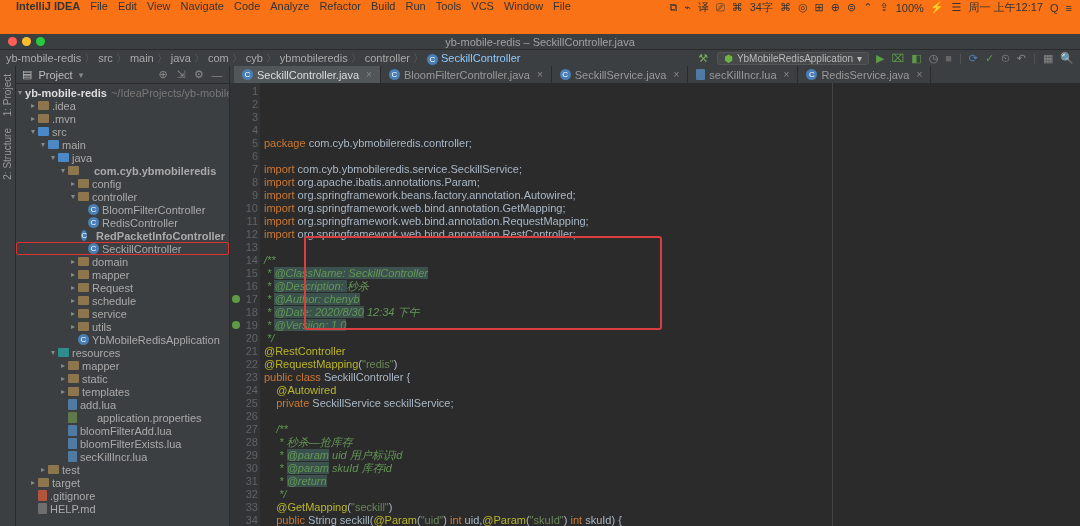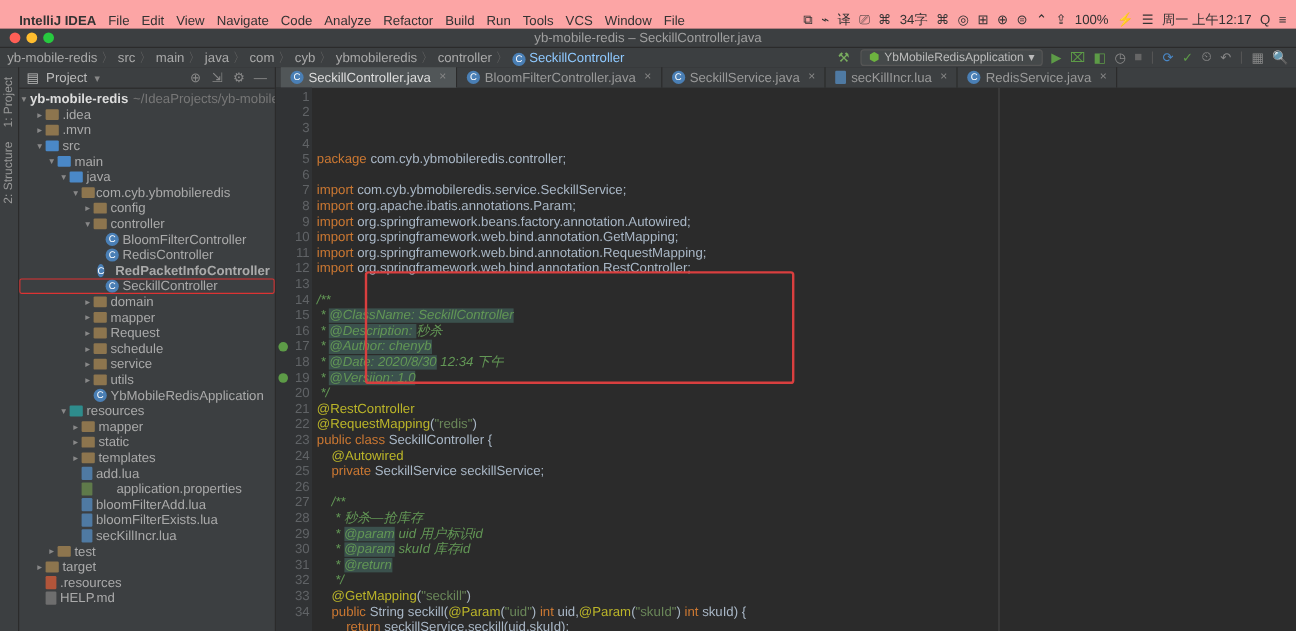--- a/index.html
+++ b/index.html
@@ -1,19 +1,19 @@
 <!DOCTYPE html>
 <html><head>
 <meta charset="utf-8">
 <style>
 * { margin: 0; padding: 0; box-sizing: border-box; font-family: -apple-system, "Helvetica Neue", Arial, sans-serif; }
 body { width: 1080px; height: 526px; background: #2b2b2b; color: #bbb; font-size: 11px; overflow: hidden; }
 
 
-.mac-menubar { height: 24px; background: #fca5a5; color: #333; display: flex; align-items: flex-end; padding: 0 8px; font-size: 11px; }
+.mac-menubar { height: 34px; background: #f97316; color: #333; display: flex; align-items: flex-start; padding: 0 8px; font-size: 11px; }
 .mac-menubar .apple { margin-right: 8px; font-size: 12px; }
 .mac-menubar .app { font-weight: 700; margin-right: 10px; }
 .mac-menubar .m { margin-right: 10px; }
 .mac-menubar .right { margin-left: auto; display: flex; align-items: center; gap: 7px; font-size: 11px; }
 .mac-menubar .right span { display: inline-flex; align-items: center; }
 
 
 .winbar { height: 15px; background: #3c3f41; display: flex; align-items: center; padding: 0 8px; color: #a0a0a0; font-size: 11px; position: relative; }
 .traffic { display: flex; gap: 5px; position: absolute; left: 8px; }
 .traffic .dot { width: 9px; height: 9px; border-radius: 50%; }
@@ -191,21 +191,21 @@
             <span style="margin-left: 3px;">main</span>
           </div>
           <div class="row indent-3">
             <span class="arr">▾</span>
             <span class="folder-ic blue"></span>
             <span style="margin-left: 3px;">java</span>
           </div>
           <div class="row indent-4">
             <span class="arr">▾</span>
             <span class="folder-ic"></span>
-            <span style="margin-left: 1px;">com.cyb.ybmobileredis</span>
+            <span style="margin-left: 15px; font-weight: bold;">com.cyb.ybmobileredis</span>
           </div>
           <div class="row indent-5">
             <span class="arr">▸</span>
             <span class="folder-ic"></span>
             <span style="margin-left: 3px;">config</span>
           </div>
           <div class="row indent-5">
             <span class="arr">▾</span>
             <span class="folder-ic"></span>
             <span style="margin-left: 3px;">controller</span>
@@ -316,21 +316,21 @@
             <span style="margin-left: 3px;">test</span>
           </div>
           <div class="row indent-1">
             <span class="arr">▸</span>
             <span class="folder-ic"></span>
             <span style="margin-left: 3px;">target</span>
           </div>
           <div class="row indent-1">
             <span class="arr"></span>
             <span class="file-ic git"></span>
-            <span style="margin-left: 3px;">.resources</span>
+            <span style="margin-left: 3px;">.gitignore</span>
           </div>
           <div class="row indent-1">
             <span class="arr"></span>
             <span class="file-ic txt"></span>
             <span style="margin-left: 3px;">HELP.md</span>
           </div>
         </div>
     </div>
   </div>
 

